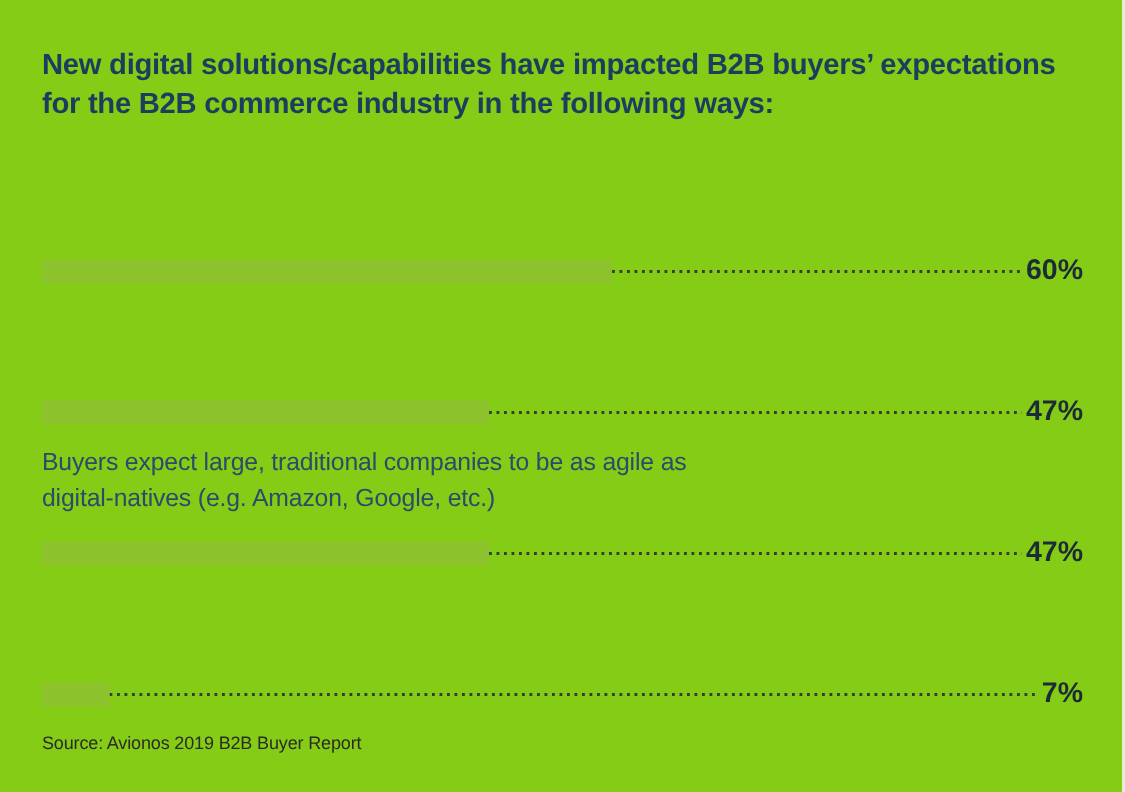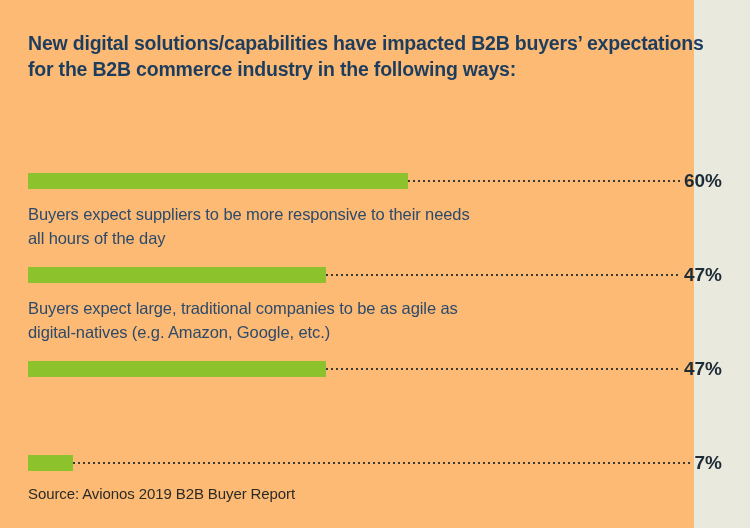--- a/index.html
+++ b/index.html
@@ -8,23 +8,23 @@
   }
   body {
     width: 750px;
     height: 528px;
     background: #eae9de;
     font-family: "Liberation Sans", sans-serif;
     overflow: hidden;
   }
   .infographic {
     position: relative;
-    width: 694px;
+    width: 748px;
     height: 528px;
-    background: #fdba74;
+    background: #84cc16;
     box-sizing: border-box;
     padding: 0 28px;
   }
 
   
   .chart-title {
     position: absolute;
     left: 28px;
     top: 30px;
     width: 690px;
@@ -95,21 +95,21 @@
     text-align: right;
     line-height: 18px;
     padding-left: 3px;
   }
 
   
   .source {
     position: absolute;
     left: 28px;
     bottom: 26px;
-    font-size: 15px;
+    font-size: 12px;
     color: #2b2b26;
     letter-spacing: -0.1px;
   }
 </style>
 </head>
 <body>
 
 <div class="infographic">
 
   <div class="chart-title">New digital solutions/capabilities have impacted B2B buyers’ expectations for the B2B commerce industry in the following ways:</div>
@@ -120,22 +120,20 @@
       <div class="bar-line">
         <div class="bar-track">
           <div class="bar-fill" style="width: 58.2%;"></div>
           <div class="bar-dots"></div>
         </div>
         <div class="bar-value">60%</div>
       </div>
     </div>
 
     <div class="row">
-      <div class="row-label">Buyers expect suppliers to be more responsive to their needs
-all hours of the day</div>
       <div class="bar-line">
         <div class="bar-track">
           <div class="bar-fill" style="width: 45.59%;"></div>
           <div class="bar-dots"></div>
         </div>
         <div class="bar-value">47%</div>
       </div>
     </div>
 
     <div class="row">

